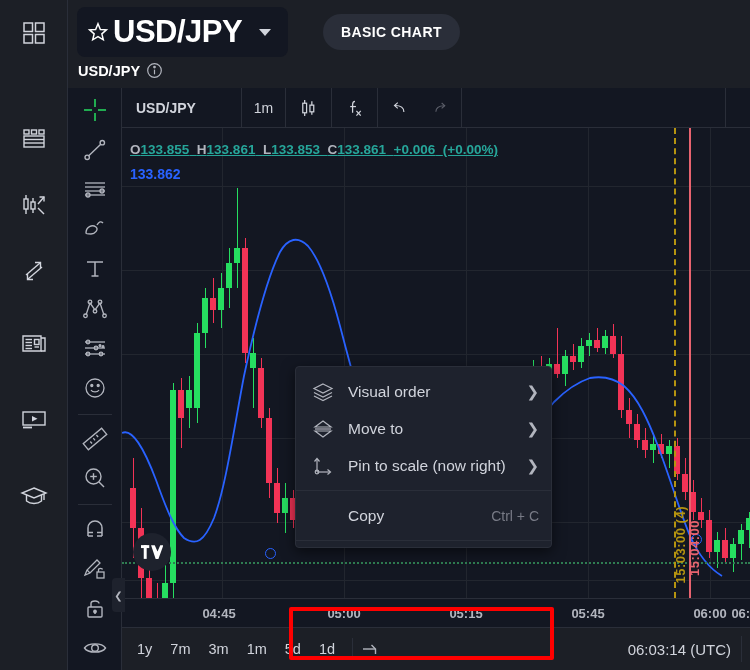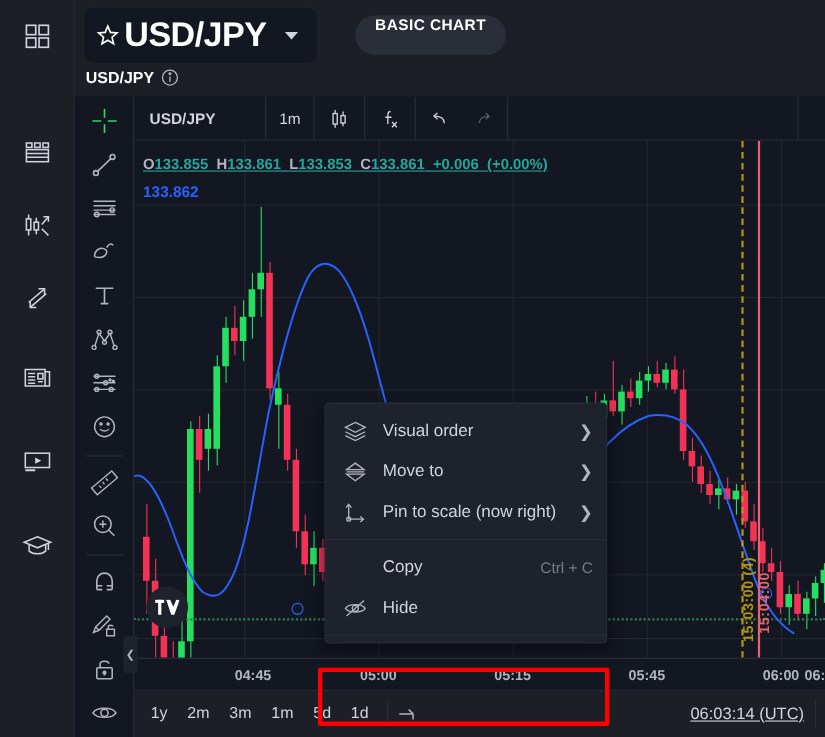--- a/index.html
+++ b/index.html
@@ -36,21 +36,21 @@
     cursor: pointer;
   }
   .star-ico { color: #d1d4dc; width: 22px; height: 22px; }
   .symbol-text {
     color: #ffffff; font-size: 31px; font-weight: bold; letter-spacing: -0.5px;
   }
   .caret-down { margin-left: 10px; color: #d1d4dc; }
   .basic-chart-btn {
     position: absolute; left: 255px; top: 14px; height: 36px;
     background: #2a2e39; border-radius: 18px;
-    display: flex; padding: 0 18px;
+    display: flex; align-items: center; padding: 0 18px;
     color: #ffffff; font-size: 14px; font-weight: bold; letter-spacing: 0.4px;
     cursor: pointer;
   }
   .sub-symbol {
     position: absolute; left: 10px; top: 62px;
     display: flex; align-items: center; gap: 6px;
   }
   .sub-symbol-text { color: #ffffff; font-size: 14.5px; font-weight: bold; }
   .info-ico { color: #b2b5be; }
 
@@ -171,21 +171,20 @@
   .tf-btn {
     color: #d1d4dc; font-size: 14.5px; padding: 0 9px; cursor: pointer;
     font-weight: normal;
   }
   .tf-gap { width: 6px; }
   .bb-sep { width: 1px; height: 22px; background: #2a2e39; margin: 0 8px; }
   .goto-ico { color: #b2b5be; cursor: pointer; display: flex; align-items: center; }
   .clock-text {
     color: #d1d4dc; font-size: 15px; margin-left: auto; margin-right: 10px;
     white-space: nowrap;
-    text-decoration: underline;
   }
   .bb-right-sep { width: 1px; height: 26px; background: #2a2e39; margin-right: 8px;}
 
   
   .ctx-menu {
     position: absolute; left: 295px; top: 366px; width: 257px;
     background: #1e222d; border: 1px solid #2a2e39; border-radius: 4px;
     box-shadow: 0 4px 14px rgba(0,0,0,0.55); z-index: 30;
     padding: 6px 0 0 0;
   }
@@ -731,32 +730,32 @@
         <rect x="0" y="0" width="9" height="3.2"></rect>
           <rect x="3" y="0" width="3.2" height="15"></rect>
         <polygon points="11,0 15,0 18,7 21,0 24.5,0 19,15 16,15"></polygon>
       </svg>
     </div>
   </div>
 
   <div class="collapse-tab">❮</div>
 
   <div class="time-axis">
-    <div class="time-lab" style="left:108px">04:45</div>
+    <div class="time-lab" style="left:97px">04:45</div>
     <div class="time-lab" style="left:222px">05:00</div>
     <div class="time-lab" style="left:344px">05:15</div>
     <div class="time-lab" style="left:466px">05:45</div>
     <div class="time-lab" style="left:588px">06:00</div>
     <div class="time-lab" style="left:626px">06:15</div>
   </div>
 
   <div class="bottom-bar">
     <div class="tf-gap"></div>
     <div class="tf-btn">1y</div>
-    <div class="tf-btn">2m</div>
+    <div class="tf-btn">7m</div>
     <div class="tf-btn">3m</div>
     <div class="tf-btn">1m</div>
     <div class="tf-btn">5d</div>
     <div class="tf-btn">1d</div>
     <div class="bb-sep"></div>
     <div class="goto-ico">
       <svg width="20" height="18" viewBox="0 0 20 18" stroke="#b2b5be" stroke-width="1.4" fill="none">
         <line x1="2" y1="9" x2="14" y2="9"></line>
           <polyline points="10.5,5 14.5,9 14.5,14"></polyline>
       </svg>
@@ -801,28 +800,18 @@
           </span>
           <span class="ctx-label">Pin to scale (now right)</span>
           <span class="ctx-arrow">❯</span>
         </div>
         <div class="ctx-sep"></div>
         <div class="ctx-item">
           <span class="ctx-indent"></span>
           <span class="ctx-label">Copy</span>
           <span class="ctx-shortcut">Ctrl + C</span>
         </div>
-        <div class="ctx-item">
-          <span class="ctx-ico">
-            <svg width="22" height="20" viewBox="0 0 22 20" stroke="#b2b5be" stroke-width="1.2" fill="none">
-              <path d="M2 10 C5 5.5 17 5.5 20 10 C17 14.5 5 14.5 2 10 Z"></path>
-              <circle cx="11" cy="10" r="2.8"></circle>
-              <line x1="3" y1="17" x2="19" y2="3"></line>
-            </svg>
-          </span>
-          <span class="ctx-label">Hide</span>
-        </div>
         <div class="ctx-sep"></div>
       </div>
   </div>
 
   <div class="red-box"></div>
 </div>
 
 </body></html>

